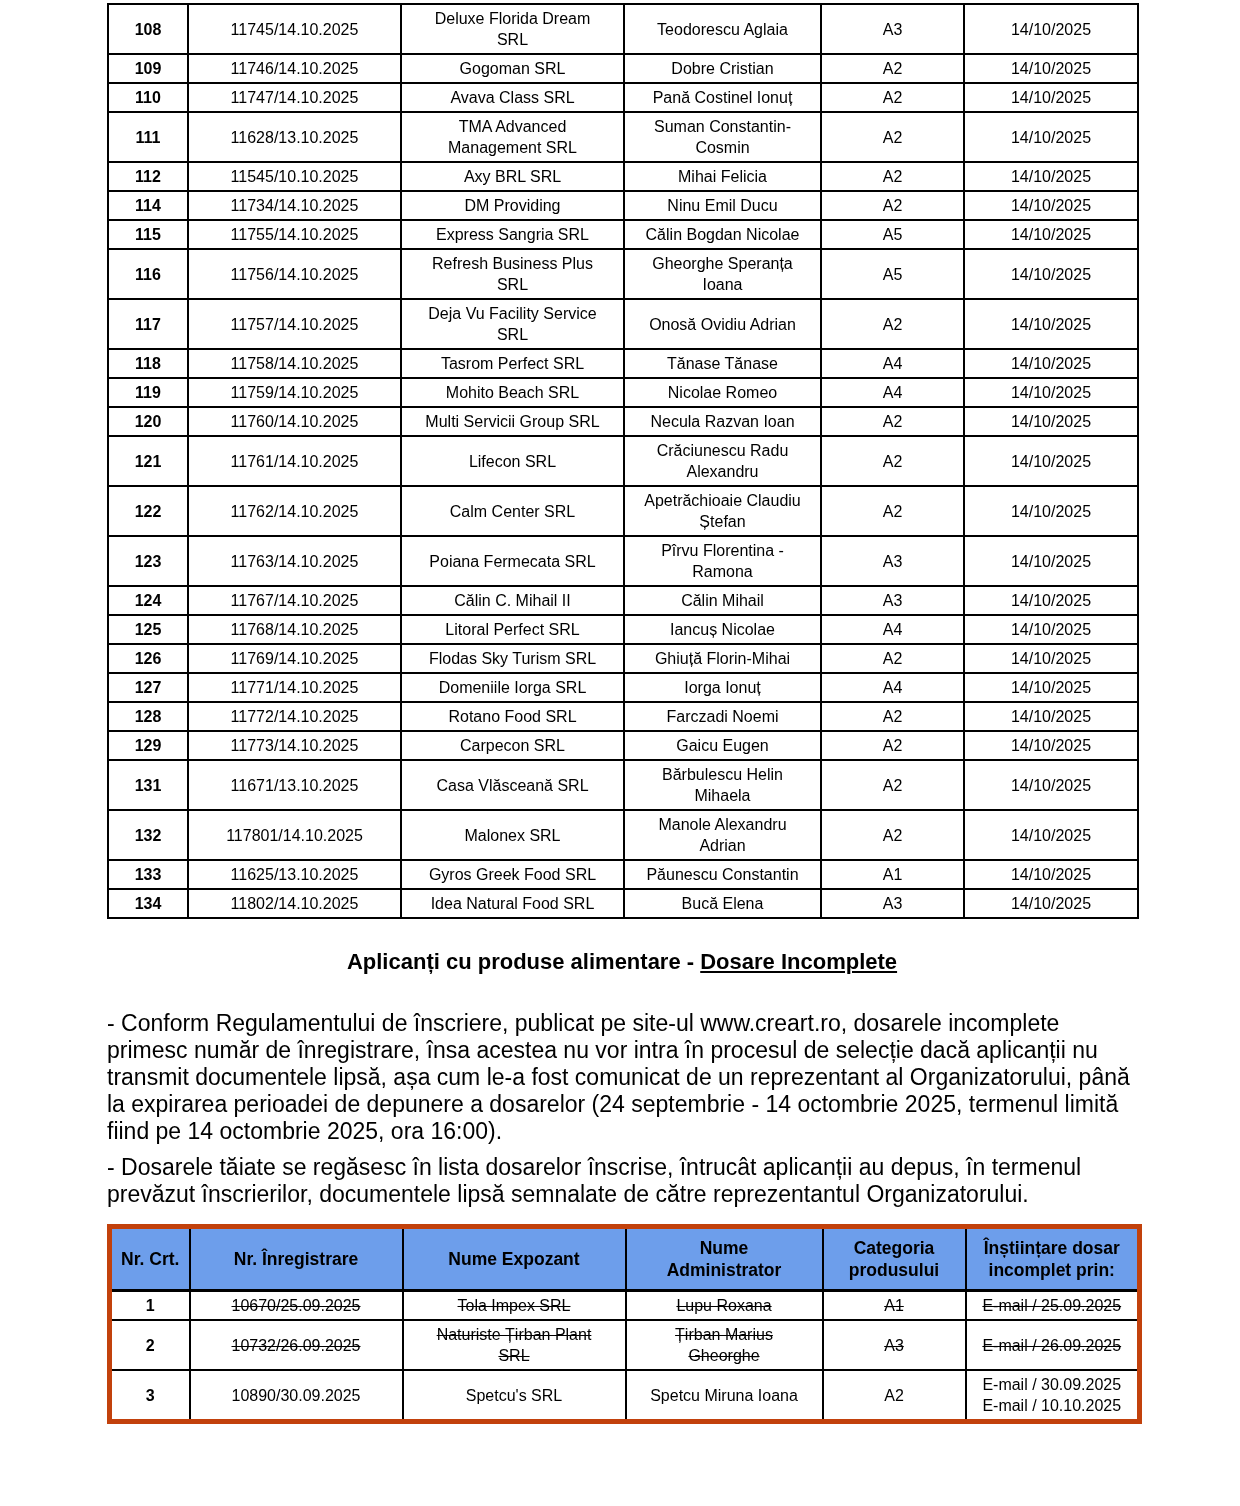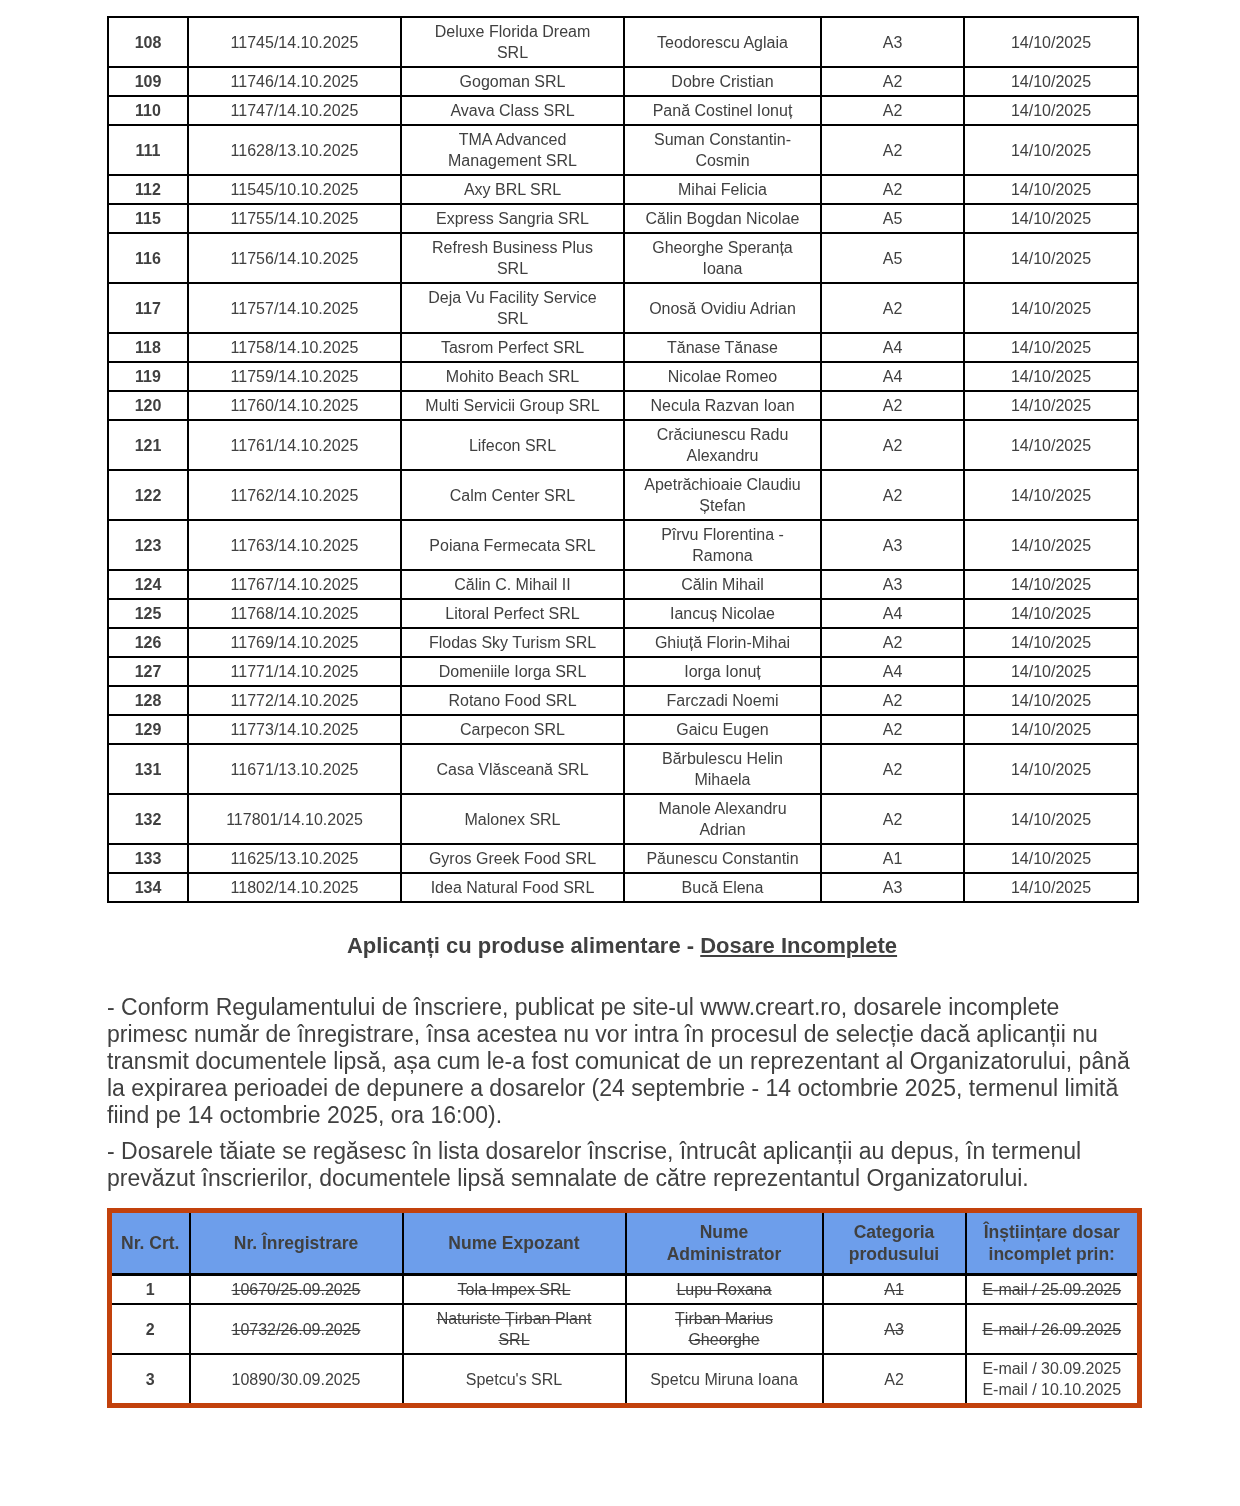--- a/index.html
+++ b/index.html
@@ -1,22 +1,22 @@
 <!DOCTYPE html>
 <html style="--hdr: #6d9eeb;"><head>
 <meta charset="utf-8">
 <style>
   html,body { margin:0; padding:0; background:#ffffff; }
   .page {
     position:relative;
     width:1240px; height:1506px;
     box-sizing:border-box;
-    padding-top:16px;
+    padding-top:3px;
     font-family:"Liberation Sans", sans-serif;
-    color:#404040;
+    color:#000000;
     overflow:hidden;
     background:#fff;
   }
   .content { margin-left:107px; width:1030px; }
 
   table { border-collapse:collapse; table-layout:fixed; width:1030px; }
 
   
   .t1 { font-size:16px; }
   .t1 td {
@@ -114,20 +114,28 @@
             <td class="c-admin"><span>Suman Constantin-
 Cosmin</span></td>
             <td class="c-cat"><span>A2</span></td>
             <td class="c-data"><span>14/10/2025</span></td>
           </tr>
           <tr>
             <td class="c-nr"><span>112</span></td>
             <td class="c-reg"><span>11545/10.10.2025</span></td>
             <td class="c-expozant"><span>Axy BRL SRL</span></td>
             <td class="c-admin"><span>Mihai Felicia</span></td>
+            <td class="c-cat"><span>A2</span></td>
+            <td class="c-data"><span>14/10/2025</span></td>
+          </tr>
+          <tr>
+            <td class="c-nr"><span>114</span></td>
+            <td class="c-reg"><span>11734/14.10.2025</span></td>
+            <td class="c-expozant"><span>DM Providing</span></td>
+            <td class="c-admin"><span>Ninu Emil Ducu</span></td>
             <td class="c-cat"><span>A2</span></td>
             <td class="c-data"><span>14/10/2025</span></td>
           </tr>
           <tr>
             <td class="c-nr"><span>115</span></td>
             <td class="c-reg"><span>11755/14.10.2025</span></td>
             <td class="c-expozant"><span>Express Sangria SRL</span></td>
             <td class="c-admin"><span>Călin Bogdan Nicolae</span></td>
             <td class="c-cat"><span>A5</span></td>
             <td class="c-data"><span>14/10/2025</span></td>

